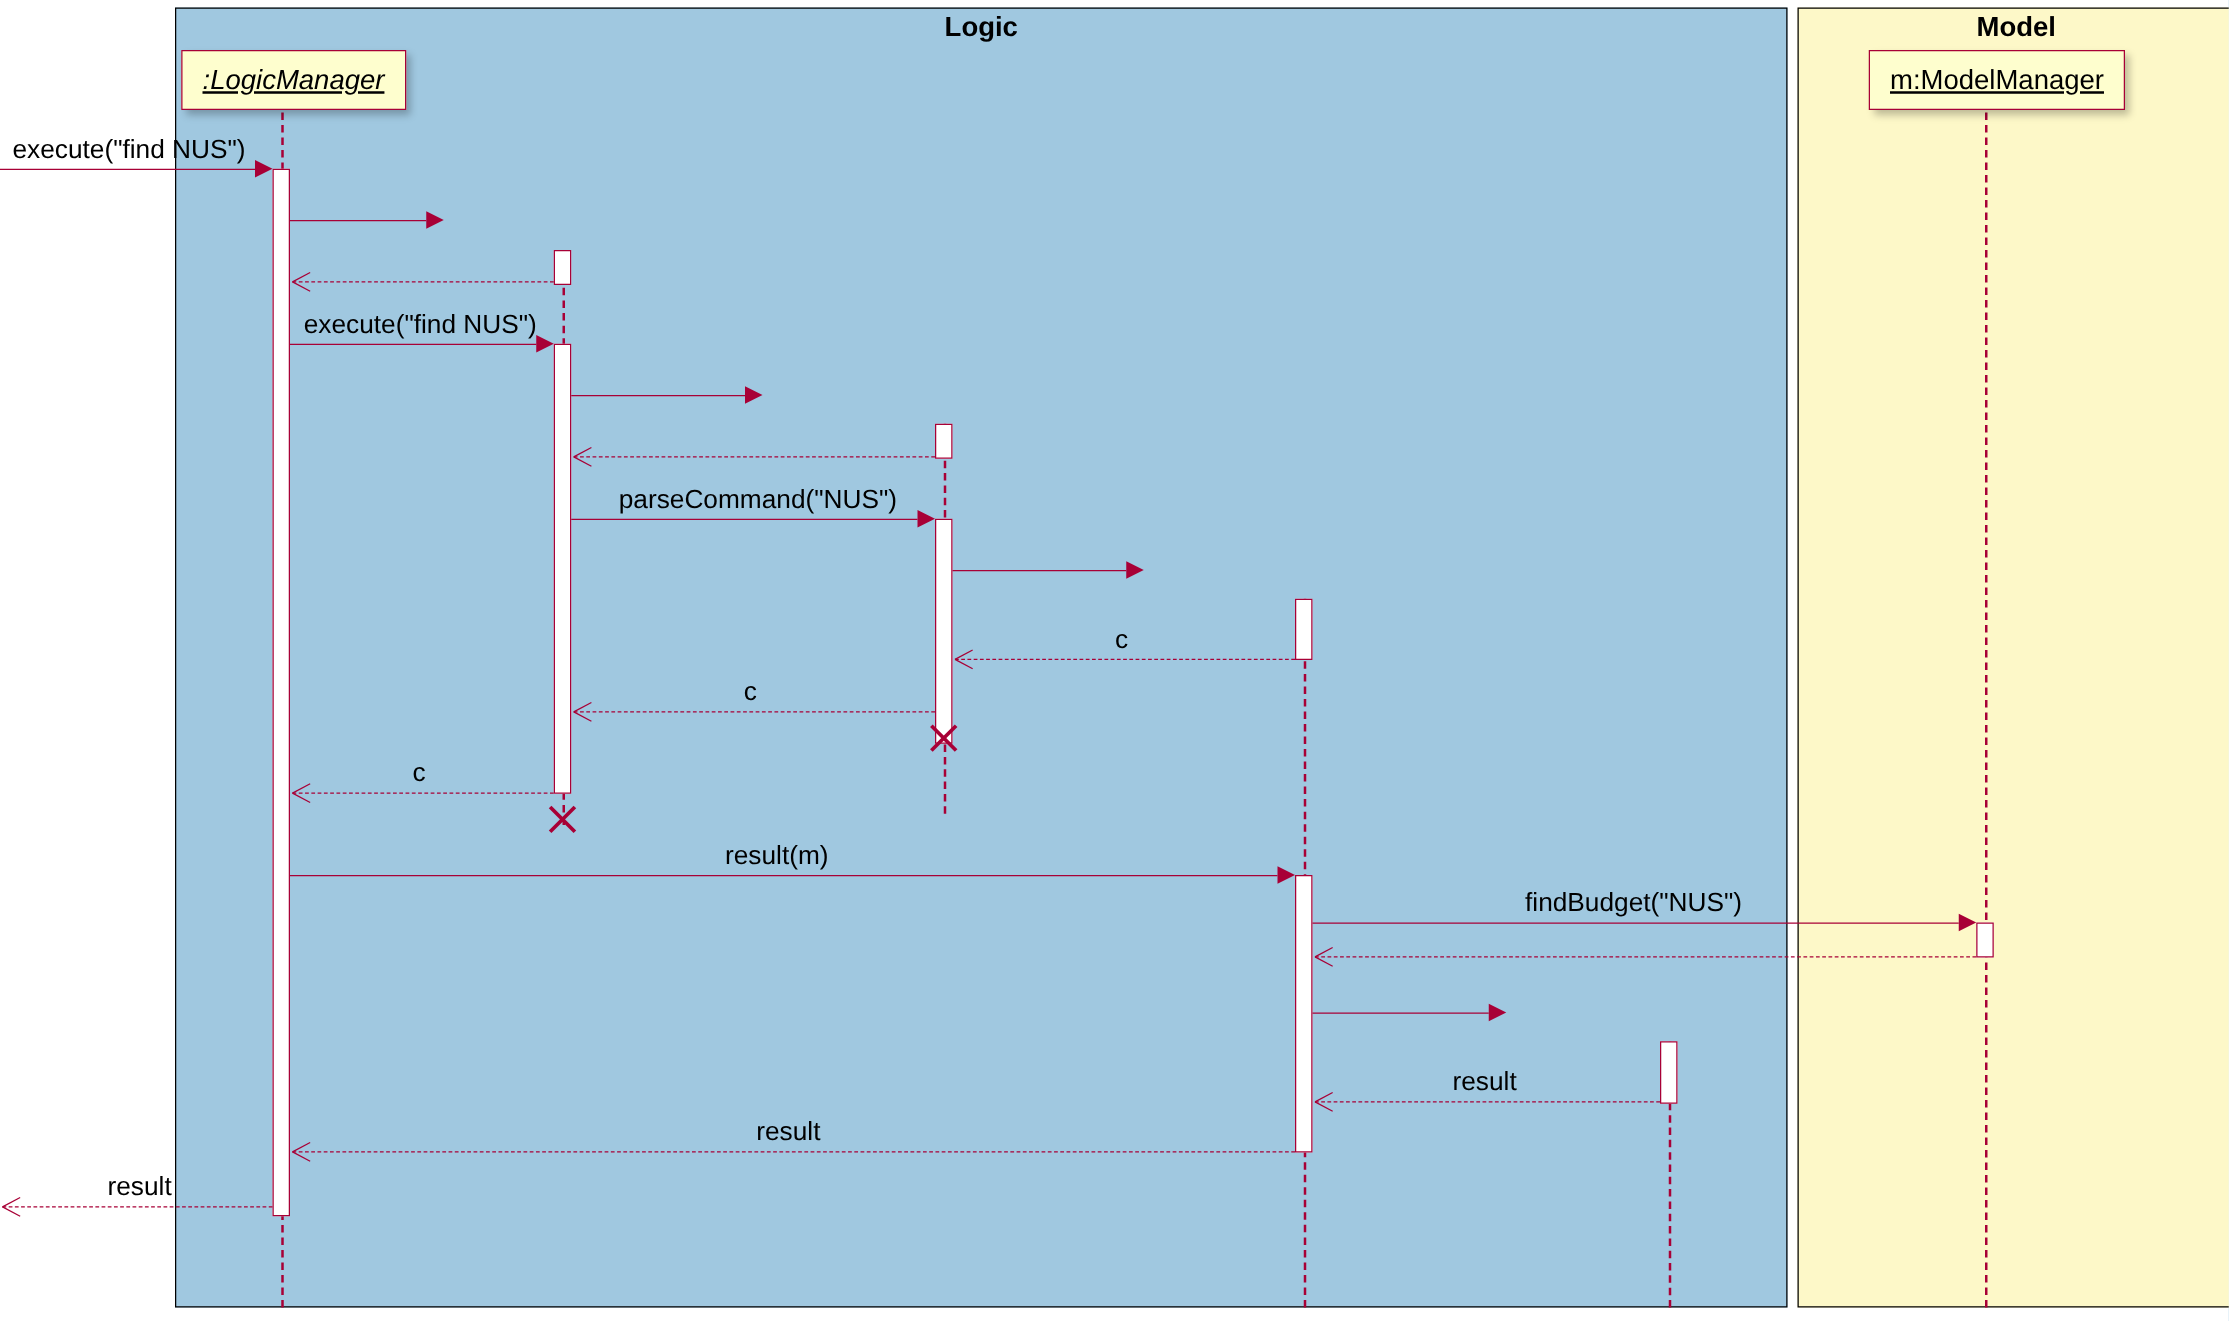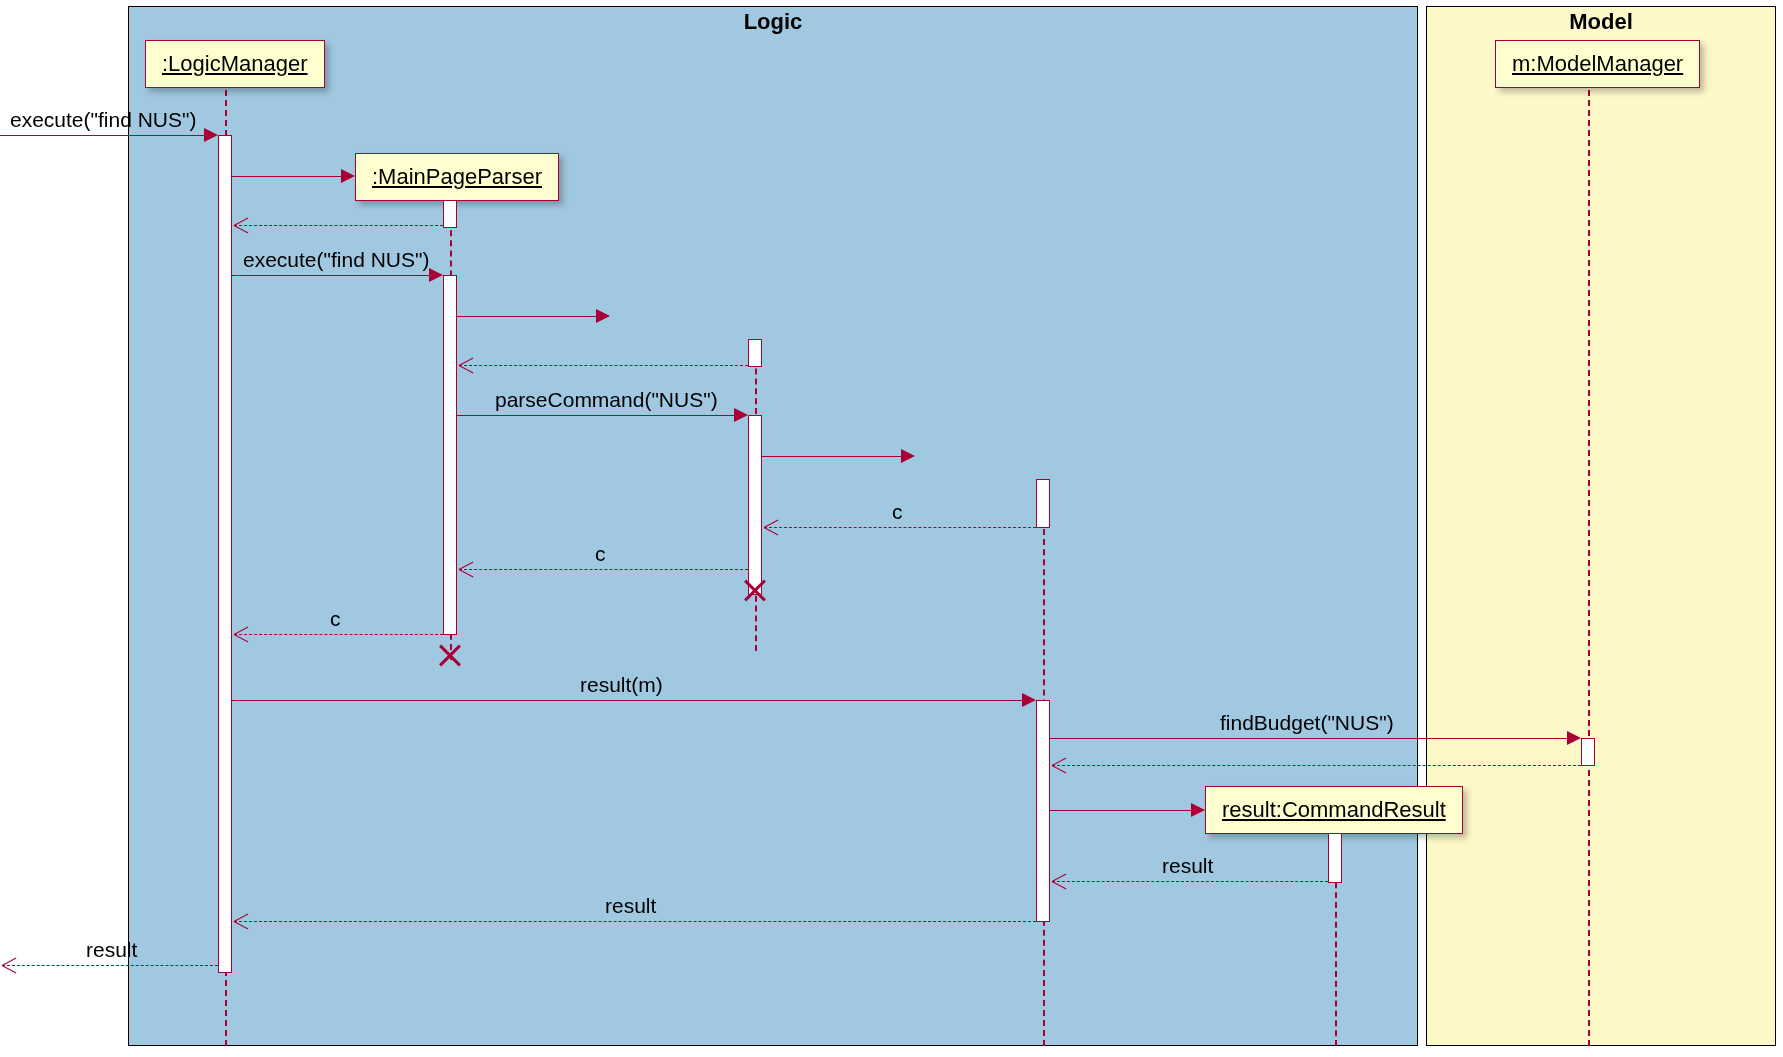--- a/index.html
+++ b/index.html
@@ -10,20 +10,21 @@
   }
   .canvas {
     position: relative;
     width: 1783px;
     height: 1057px;
     transform-origin: top left;
   }
   .frame {
     position: absolute;
     border: 1.5px solid #000;
+    margin-left: 12px;
   }
   .frame.logic {
     background: #A0C8E0;
   }
   .frame.model {
     background: #FDF8C8;
   }
   .frame-title {
     position: absolute;
     top: 2px;
@@ -118,23 +119,21 @@
     <div class="frame-title">Model</div>
   </div>
 
   <div class="lifeline" style="left:225px; top:90px; height:956px;"></div>
   <div class="lifeline" style="left:450px; top:200px; height:460px;"></div>
   <div class="lifeline" style="left:755px; top:339px; height:312px;"></div>
   <div class="lifeline" style="left:1043px; top:479px; height:567px;"></div>
   <div class="lifeline" style="left:1335px; top:833px; height:213px;"></div>
   <div class="lifeline" style="left:1588px; top:90px; height:956px;"></div>
 
-  <div class="participant" style="left:145px; top:40px;">:LogicManager</div>
-  <div class="participant" style="left:355px; top:153px;">:MainPageParser</div>
-  <div class="participant" style="left:1205px; top:786px;">result:CommandResult</div>
+  <div class="participant" style="left:145px; top:40px;font-style:italic;">:LogicManager</div>
   <div class="participant" style="left:1495px; top:40px;">m:ModelManager</div>
 
   <div class="activation" style="left:218px; top:135px; height:838px;"></div>
   <div class="activation" style="left:443px; top:200px; height:28px;"></div>
   <div class="activation" style="left:443px; top:275px; height:360px;"></div>
   <div class="activation" style="left:748px; top:339px; height:28px;"></div>
   <div class="activation" style="left:748px; top:415px; height:180px;"></div>
   <div class="activation" style="left:1036px; top:479px; height:49px;"></div>
   <div class="activation" style="left:1036px; top:700px; height:222px;"></div>
   <div class="activation" style="left:1328px; top:833px; height:50px;"></div>

